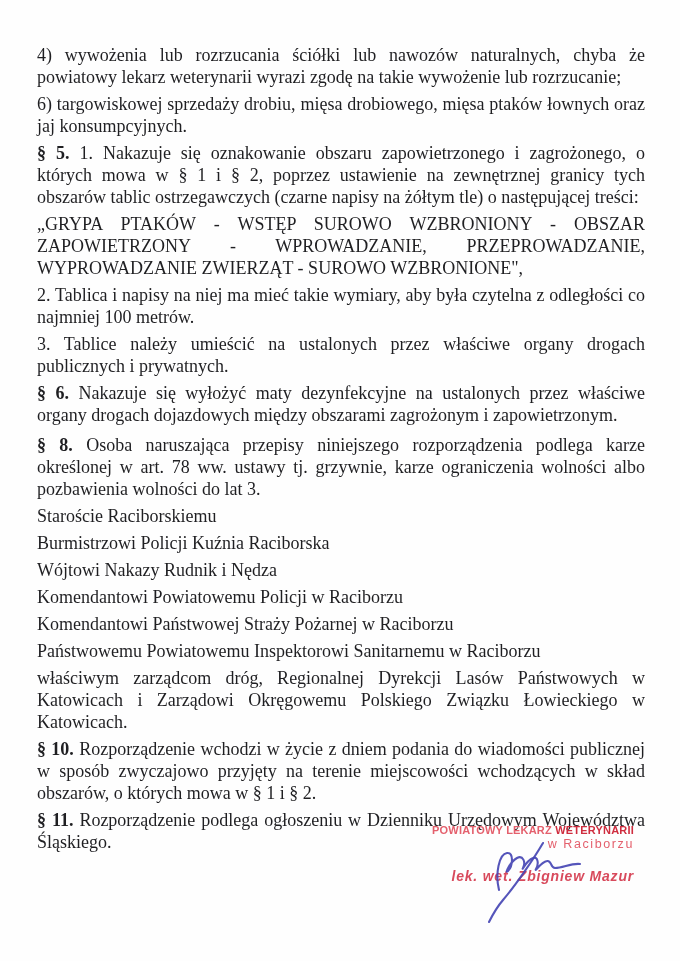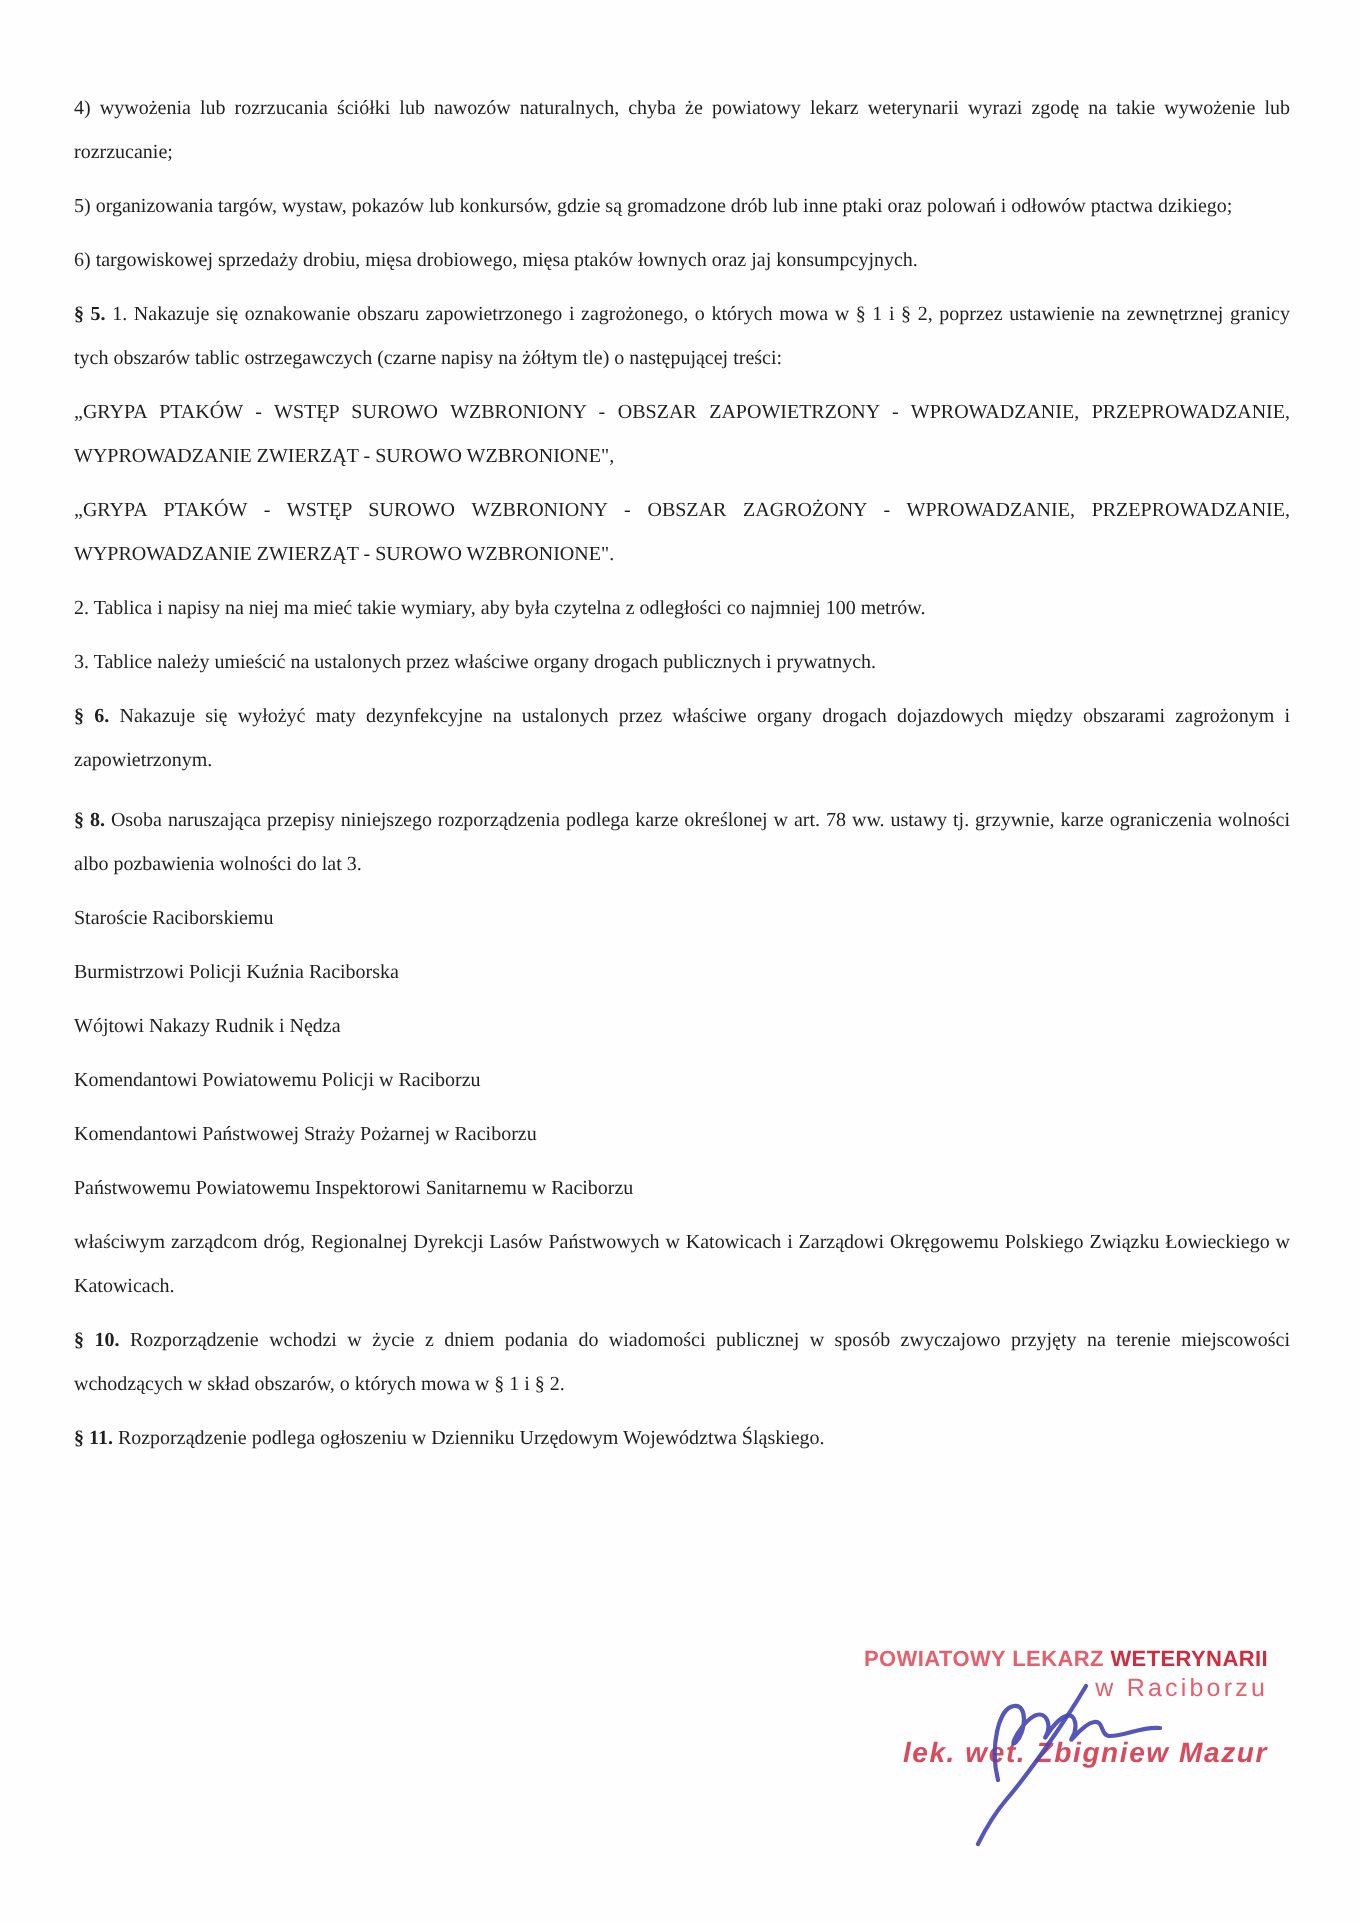--- a/index.html
+++ b/index.html
@@ -15,21 +15,21 @@
     width: 680px;
     height: 961px;
     background: #fefefe;
   }
   .doc {
     position: absolute;
     left: 37px;
     top: 44px;
     width: 608px;
     color: #1f1f22;
-    font-size: 10px;
+    font-size: 18px;
     line-height: 22px;
     text-align: justify;
   }
   .para { margin-bottom: 5px; }
   .para.gap { margin-top: 8px; }
   .para b { font-weight: bold; }
   .stamp {
     position: absolute;
     left: 402px;
     top: 824px;
@@ -77,25 +77,23 @@
     opacity: 0.92;
   }
 </style>
 </head>
 <body>
 
 <div class="page">
 
   <div class="doc" id="doc">
       <p class="para">4)  wywożenia lub rozrzucania ściółki lub nawozów naturalnych, chyba że powiatowy lekarz weterynarii wyrazi zgodę na takie wywożenie lub rozrzucanie;</p>
-      <p class="para">5)  organizowania targów, wystaw, pokazów lub konkursów, gdzie są gromadzone drób lub inne ptaki oraz polowań i odłowów ptactwa dzikiego;</p>
       <p class="para">6)  targowiskowej sprzedaży drobiu, mięsa drobiowego, mięsa ptaków łownych oraz jaj konsumpcyjnych.</p>
       <p class="para"><b>§ 5. </b>1. Nakazuje się oznakowanie obszaru zapowietrzonego i zagrożonego, o których mowa w § 1 i § 2, poprzez ustawienie na zewnętrznej granicy tych obszarów tablic ostrzegawczych (czarne napisy na żółtym tle) o następującej treści:</p>
       <p class="para">„GRYPA PTAKÓW - WSTĘP SUROWO WZBRONIONY - OBSZAR ZAPOWIETRZONY - WPROWADZANIE, PRZEPROWADZANIE, WYPROWADZANIE ZWIERZĄT - SUROWO WZBRONIONE",</p>
-      <p class="para">„GRYPA PTAKÓW - WSTĘP SUROWO WZBRONIONY - OBSZAR ZAGROŻONY - WPROWADZANIE, PRZEPROWADZANIE, WYPROWADZANIE ZWIERZĄT - SUROWO WZBRONIONE".</p>
       <p class="para">2.  Tablica i napisy na niej ma mieć takie wymiary, aby była czytelna z odległości co najmniej 100 metrów.</p>
       <p class="para">3.  Tablice należy umieścić na ustalonych przez właściwe organy drogach publicznych i prywatnych.</p>
       <p class="para"><b>§ 6. </b>Nakazuje się wyłożyć maty dezynfekcyjne na ustalonych przez właściwe organy drogach dojazdowych między obszarami zagrożonym i zapowietrzonym.</p>
       <p class="para gap"><b>§ 8. </b>Osoba naruszająca przepisy niniejszego rozporządzenia podlega karze określonej w art. 78 ww. ustawy tj. grzywnie, karze ograniczenia wolności albo pozbawienia wolności do lat 3.</p>
       <p class="para">Staroście Raciborskiemu</p>
       <p class="para">Burmistrzowi Policji Kuźnia Raciborska</p>
       <p class="para">Wójtowi Nakazy Rudnik i Nędza</p>
       <p class="para">Komendantowi Powiatowemu Policji w Raciborzu</p>
       <p class="para">Komendantowi Państwowej Straży Pożarnej w Raciborzu</p>
       <p class="para">Państwowemu Powiatowemu Inspektorowi Sanitarnemu w Raciborzu</p>

